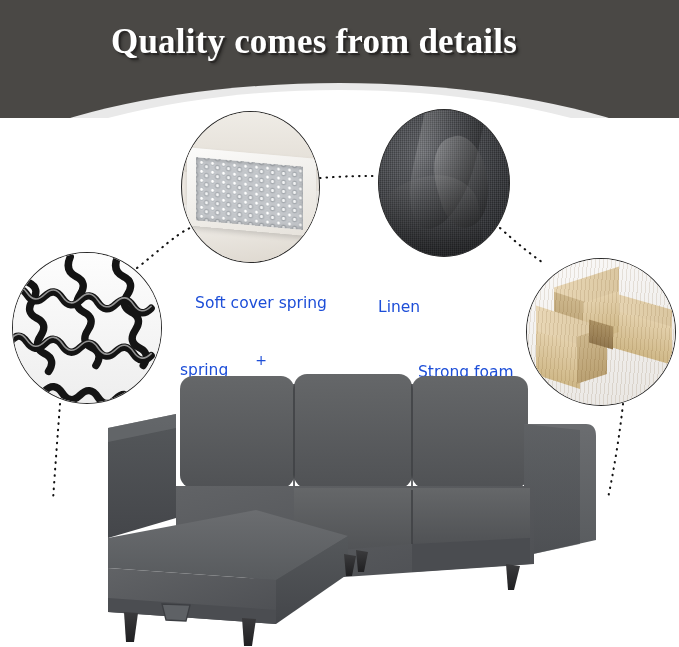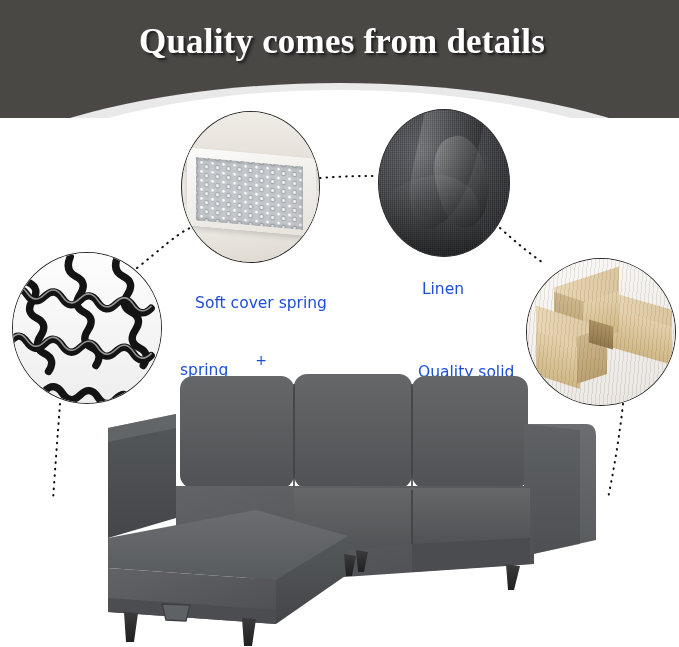--- a/index.html
+++ b/index.html
@@ -10,21 +10,21 @@
   
   .header{position:absolute;left:0;top:0;width:679px;height:118px;overflow:hidden;}
   .header-bg{position:absolute;left:0;top:0;width:679px;height:118px;background:#4a4845;}
   .header-arc2{position:absolute;left:-80px;top:83px;width:839px;height:150px;
                background:#e9e9e9;border-radius:50%/100% 100% 0 0;}
   .header-arc3{position:absolute;left:-70px;top:90px;width:819px;height:160px;
                background:#ffffff;border-radius:50%/100% 100% 0 0;}
   .header-title{position:absolute;left:0;top:22px;width:628px;text-align:center;
                 font-family:"Liberation Serif",serif;font-weight:bold;font-size:35px;
                 color:#ffffff;letter-spacing:.2px;
-                text-shadow:2px 2px 0 rgba(40,38,36,.85), 3px 3px 3px rgba(0,0,0,.35);padding-left:28px;}
+                text-shadow:2px 2px 0 rgba(40,38,36,.85), 3px 3px 3px rgba(0,0,0,.35);}
 
   
   .circle{position:absolute;border-radius:50%;overflow:hidden;
           border:1.2px solid #2a2a2a;box-sizing:border-box;}
 
   
   #c-spring{left:12px;top:252px;width:150px;height:152px;background:#f7f7f7;}
   .spring-svg{position:absolute;left:0;top:0;width:100%;height:100%;}
 
   
@@ -76,21 +76,21 @@
   .wgrain{position:absolute;inset:0;
      background-image:repeating-linear-gradient(95deg, rgba(120,90,50,.14) 0 1px, rgba(255,255,255,.04) 1px 4px);}
 
   
   .dots{position:absolute;left:0;top:0;width:679px;height:647px;pointer-events:none;}
 
   
   .label{position:absolute;color:#1d4ed8;font-size:15.5px;line-height:20px;
          font-family:"DejaVu Sans",sans-serif;white-space:pre;}
   #lbl-foam{left:161px;top:253px;text-align:center;width:200px;}
-  #lbl-linen{left:378px;top:239px;text-align:center;width:130px;}
+  #lbl-linen{left:378px;top:257px;text-align:left;width:130px;}
   #lbl-spring{left:162px;top:320px;width:160px;}
   #lbl-wood{left:418px;top:322px;width:170px;}
   .plus{font-size:14px;line-height:15px;}
 
   
   .sofa{position:absolute;left:80px;top:368px;width:530px;height:279px;}
 </style>
 </head>
 <body>
 
@@ -178,21 +178,21 @@
 
   <div class="label" id="lbl-linen">
     <div>Linen</div>
   </div>
 
   <div class="label" id="lbl-spring">
     <div style="padding-left:18px">spring</div>
   </div>
 
   <div class="label" id="lbl-wood">
-    <div>Quality solid</div>
+    <div>Strong foam</div>
     <div style="padding-left:14px">Wood</div>
   </div>
 
   <div class="sofa">
     <svg viewBox="0 0 530 279" width="530" height="279">
       <defs>
         <linearGradient id="fab" x1="0" y1="0" x2="0" y2="1">
           <stop offset="0" stop-color="#656769"></stop>
             <stop offset="1" stop-color="#505255"></stop>
         </linearGradient>

